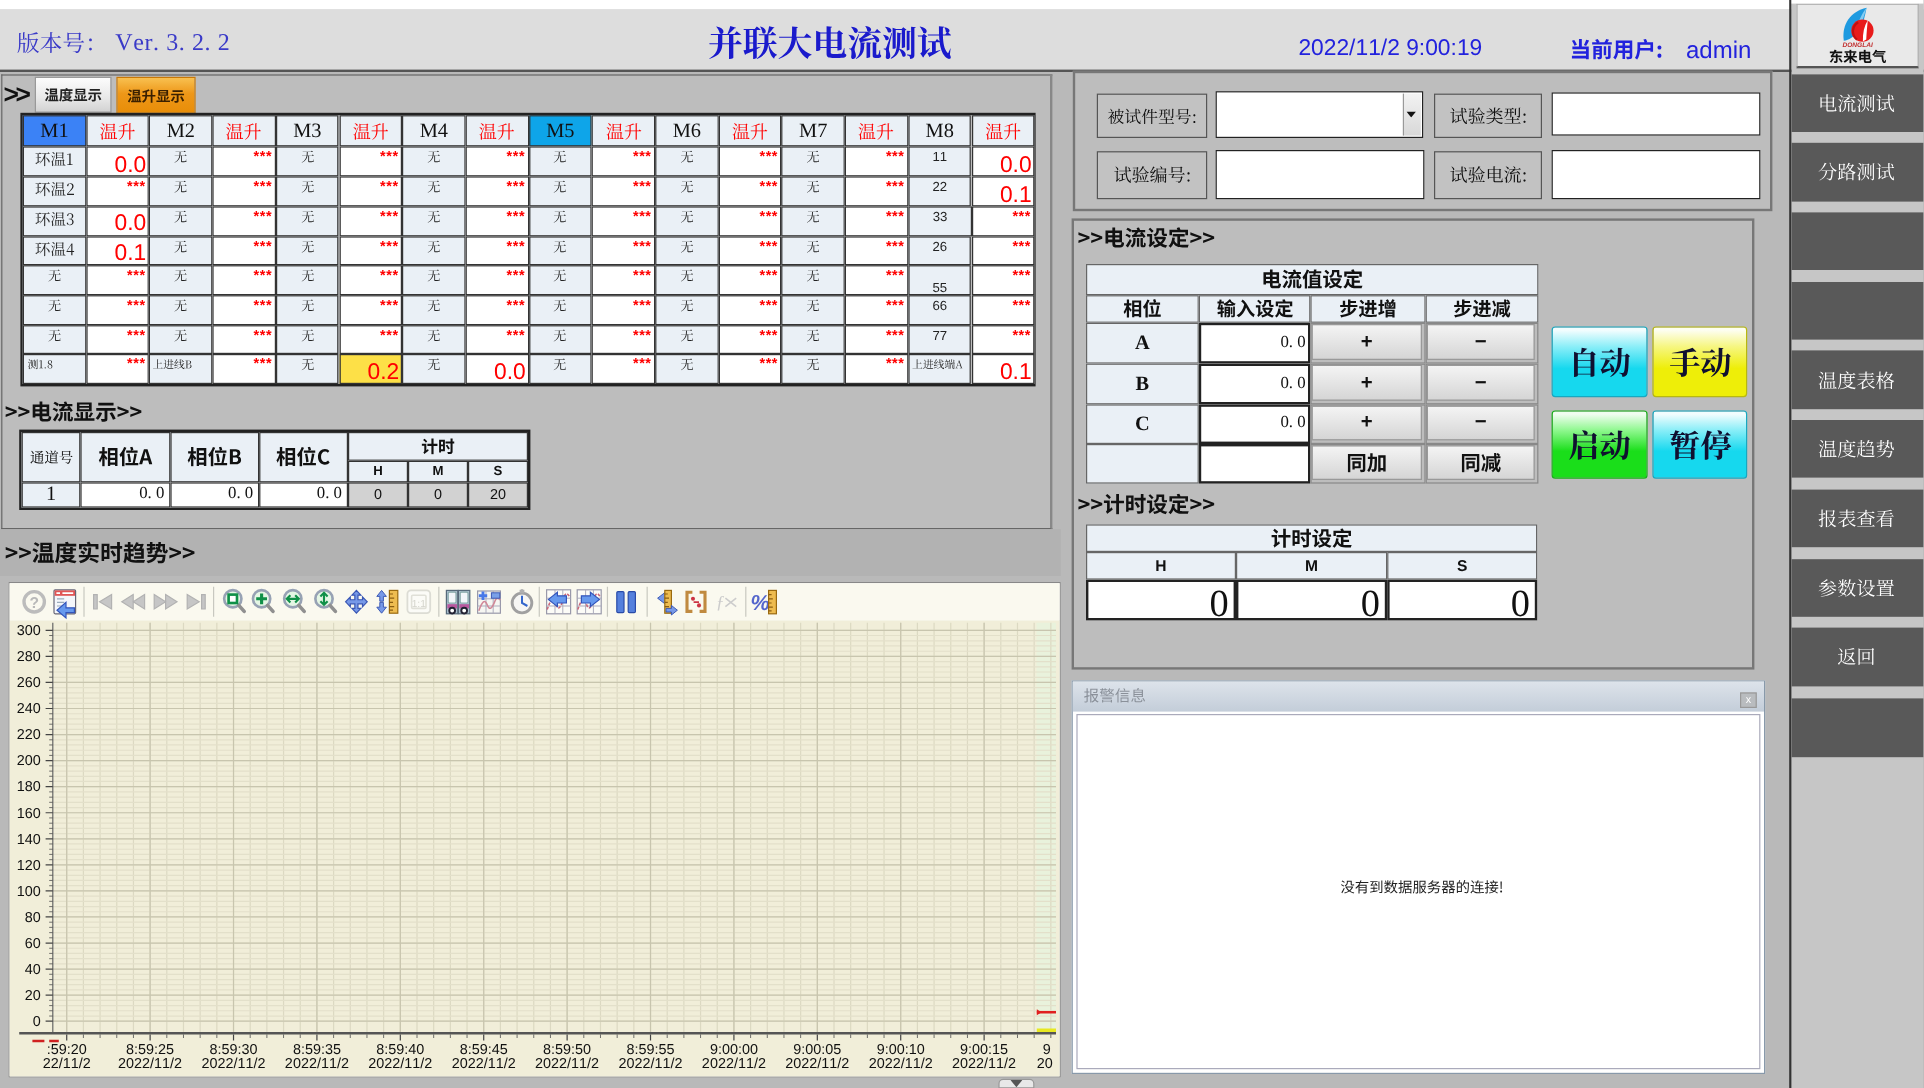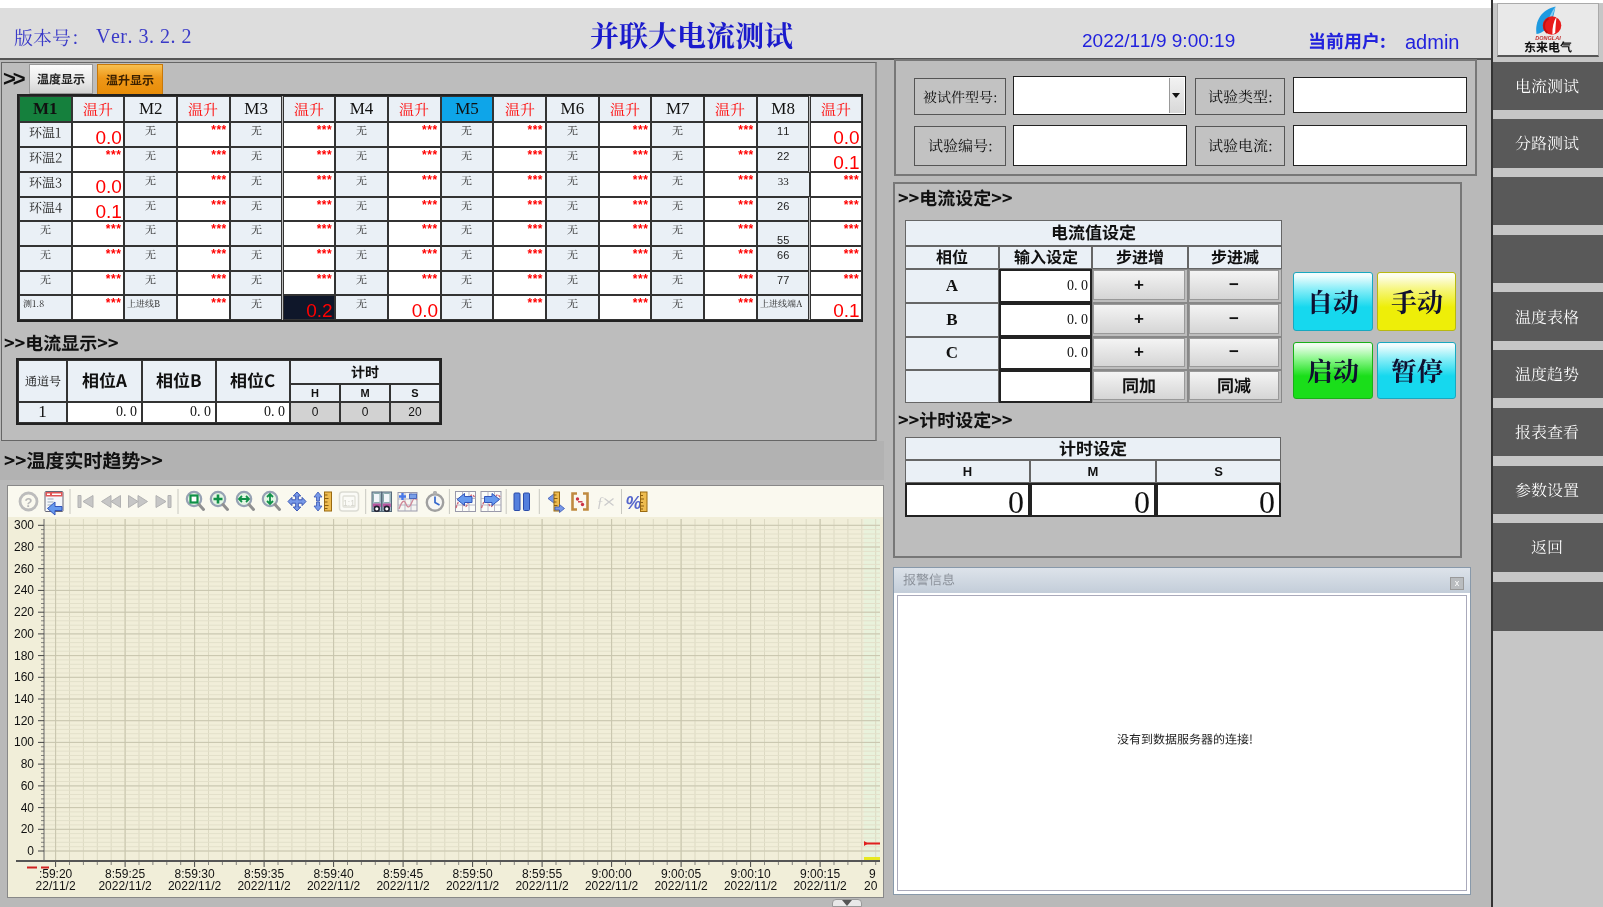--- a/index.html
+++ b/index.html
@@ -120,21 +120,21 @@
 <path id="g109" d="M854 -127 781 -192C645 -73 370 26 138 62L143 79C390 63 670 -20 816 -127C834 -119 847 -120 854 -127ZM725 -249 652 -306C546 -208 336 -110 162 -60L169 -43C357 -77 575 -161 690 -247C706 -240 719 -241 725 -249ZM605 -375 526 -426C447 -328 288 -228 147 -175L154 -158C311 -198 481 -284 570 -371C587 -365 600 -367 605 -375ZM625 -756 615 -746C651 -724 695 -691 731 -656C537 -647 352 -640 234 -638C327 -679 425 -735 484 -779C507 -774 520 -782 525 -791L434 -837C383 -782 259 -680 163 -642C154 -639 137 -636 137 -636L183 -555C189 -558 194 -564 199 -573L422 -595C404 -561 381 -527 354 -493H47L56 -464H330C252 -373 148 -287 33 -230L42 -216C195 -271 325 -366 416 -464H615C684 -359 800 -276 915 -230C923 -261 944 -280 970 -284L971 -295C858 -324 721 -386 642 -464H930C944 -464 953 -469 956 -480C922 -511 869 -552 869 -552L821 -493H441C458 -514 474 -535 487 -555C511 -550 520 -555 526 -566L458 -599C573 -611 673 -624 752 -635C773 -612 790 -590 800 -570C874 -535 896 -685 625 -756Z"></path>
 <path id="g110" d="M506 -773 418 -808C399 -753 375 -693 357 -656L373 -646C403 -675 440 -718 470 -757C490 -755 502 -763 506 -773ZM99 -797 87 -790C117 -758 149 -703 154 -660C210 -615 266 -731 99 -797ZM290 -348C319 -345 328 -354 332 -365L238 -396C229 -372 211 -335 191 -295H42L51 -265H175C149 -217 121 -168 100 -140C158 -128 232 -104 296 -73C237 -15 157 29 52 61L58 77C181 51 272 8 339 -50C371 -31 398 -11 417 11C469 28 489 -40 383 -95C423 -141 452 -196 474 -259C496 -259 506 -262 514 -271L447 -332L408 -295H262ZM409 -265C392 -209 368 -159 334 -116C293 -130 240 -143 173 -150C196 -184 222 -226 245 -265ZM731 -812 624 -836C602 -658 551 -477 490 -355L505 -346C538 -386 567 -434 593 -487C612 -374 641 -270 686 -179C626 -84 538 -4 413 63L422 77C552 24 647 -43 715 -125C763 -45 825 24 908 78C918 48 941 34 970 30L973 20C879 -28 807 -93 751 -172C826 -284 862 -420 880 -582H948C962 -582 971 -587 974 -598C941 -629 889 -671 889 -671L841 -612H645C665 -668 681 -728 695 -789C717 -790 728 -799 731 -812ZM634 -582H806C794 -448 768 -330 715 -229C666 -315 632 -414 609 -522ZM475 -684 433 -631H317V-801C342 -805 351 -814 353 -828L255 -838V-630L47 -631L55 -601H225C182 -520 115 -445 35 -389L45 -373C129 -415 201 -468 255 -533V-391H268C290 -391 317 -405 317 -414V-564C364 -525 418 -468 437 -423C504 -385 540 -517 317 -585V-601H526C540 -601 550 -606 552 -617C523 -646 475 -684 475 -684Z"></path>
 <path id="g111" d="M111 -833 100 -825C149 -778 214 -701 235 -642C308 -599 348 -747 111 -833ZM233 -531C252 -535 266 -542 270 -549L205 -604L172 -569H41L50 -539H171V-100C171 -82 166 -75 134 -59L179 22C187 18 198 7 204 -10C287 -85 361 -159 400 -198L393 -211C336 -173 279 -136 233 -106ZM452 -783V-689C452 -596 430 -493 301 -411L311 -398C495 -474 515 -601 515 -689V-743H718V-509C718 -466 727 -451 784 -451H840C938 -451 963 -464 963 -490C963 -504 955 -510 934 -516L931 -517H921C916 -515 909 -514 903 -513C900 -513 894 -513 890 -513C882 -512 864 -512 847 -512H802C783 -512 781 -516 781 -528V-734C799 -737 812 -741 818 -748L746 -811L709 -773H527L452 -806ZM576 -102C490 -33 382 22 252 61L260 77C404 46 520 -4 612 -69C691 -3 791 43 912 74C921 41 943 21 975 17L976 5C854 -16 748 -52 661 -106C743 -176 804 -259 848 -356C872 -358 883 -360 891 -369L819 -437L774 -395H357L366 -366H426C458 -256 508 -170 576 -102ZM616 -137C541 -195 484 -270 447 -366H774C739 -279 686 -203 616 -137Z"></path>
 <path id="g112" d="M216 -580V-609H801V-567H811C823 -567 840 -572 851 -578L811 -530H516L525 -554C546 -556 559 -564 562 -578L454 -595L445 -530H59L68 -500H441L430 -426H299L224 -459V11H43L52 40H936C950 40 959 35 962 24C927 -7 872 -49 872 -49L823 11H796V-388C820 -391 834 -396 841 -406L753 -471L717 -426H475L505 -500H921C935 -500 945 -505 948 -516C919 -543 874 -576 862 -586L865 -588V-745C884 -749 901 -756 907 -764L827 -825L791 -786H223L153 -818V-559H162C188 -559 216 -574 216 -580ZM288 11V-74H729V11ZM288 -104V-180H729V-104ZM288 -210V-285H729V-210ZM288 -314V-396H729V-314ZM582 -756V-639H428V-756ZM643 -756H801V-639H643ZM367 -756V-639H216V-756Z"></path>
 <path id="g113" d="M104 -821 92 -814C137 -759 196 -672 213 -607C284 -556 335 -703 104 -821ZM515 -454 502 -444C551 -406 610 -356 665 -303C599 -213 510 -137 394 -82L404 -67C534 -114 631 -182 704 -264C763 -203 815 -140 841 -87C912 -47 938 -160 743 -313C790 -378 825 -450 850 -526C873 -527 884 -529 891 -538L817 -605L773 -563H476V-709C589 -712 752 -728 875 -753C890 -745 900 -745 910 -752L849 -823C726 -784 584 -750 474 -731L413 -759V-560C413 -411 400 -247 301 -113L314 -102C454 -224 474 -400 476 -534H776C757 -468 731 -406 696 -349C647 -383 587 -418 515 -454ZM182 -127C140 -96 79 -42 37 -12L96 64C104 58 105 50 102 41C134 -7 191 -78 213 -109C223 -123 232 -124 245 -109C338 9 434 44 622 44C728 44 820 44 911 44C916 15 932 -6 962 -12V-24C847 -20 755 -20 643 -19C458 -19 350 -39 260 -137C254 -143 249 -147 243 -149V-463C271 -467 285 -474 292 -482L206 -553L168 -502H36L42 -473H182Z"></path>
 <path id="g114" d="M819 -49H173V-741H819ZM173 48V-19H819V64H829C852 64 883 47 884 39V-729C904 -733 921 -741 928 -749L847 -813L809 -771H180L109 -805V73H121C151 73 173 56 173 48ZM622 -279H379V-548H622ZM379 -193V-250H622V-181H632C653 -181 683 -197 684 -204V-538C704 -542 720 -549 727 -557L648 -617L612 -578H384L318 -609V-172H329C355 -172 379 -187 379 -193Z"></path>
 </defs>
   </svg>
 <div style="position:absolute;left:0px;top:0px;width:1603px;height:8px;background:#fff;"></div>
 <div style="position:absolute;left:0px;top:8px;width:1603px;height:52px;background:#dddddd;border-bottom:2px solid #555;"></div>
-<div style="position:absolute;left:14px;top:26px;display:flex;align-items:center;">
+<div style="position:absolute;left:14px;top:26px;display:flex;">
     <svg class="z " style="width:76.0px;height:19px;" viewBox="0 -880 4000 1000" preserveAspectRatio="none">
       <g fill="#3a3ac8">
         <use href="#g4" x="0"></use>
         <use href="#g5" x="1000"></use>
         <use href="#g6" x="2000"></use>
         <use href="#g7" x="3000"></use>
       </g>
     </svg>
     <span style="font-family:Liberation Serif,serif;font-size:20px;color:#3a3ac8;position:relative;top:-1px;margin-left:6px;letter-spacing:0.5px;">Ver. 3. 2. 2</span>
   </div>
@@ -144,21 +144,21 @@
         <use href="#g8" x="0"></use>
         <use href="#g9" x="1000"></use>
         <use href="#g10" x="2000"></use>
         <use href="#g11" x="3000"></use>
         <use href="#g12" x="4000"></use>
         <use href="#g13" x="5000"></use>
         <use href="#g14" x="6000"></use>
       </g>
     </svg>
   </div>
-<div style="position:absolute;left:1082px;top:30px;font-family:Liberation Sans,sans-serif;font-size:19px;color:#2222dd;">2022/11/9 9:00:19</div>
+<div style="position:absolute;left:1082px;top:30px;font-family:Liberation Sans,sans-serif;font-size:19px;color:#2222dd;">2022/11/2 9:00:19</div>
 <div style="position:absolute;left:1308px;top:32px;">
     <svg class="z " style="width:77.8px;height:18px;" viewBox="0 -880 4325 1000" preserveAspectRatio="none">
       <g fill="#2222dd">
         <use href="#g15" x="0"></use>
         <use href="#g16" x="1000"></use>
         <use href="#g17" x="2000"></use>
         <use href="#g18" x="3000"></use>
         <use href="#g19" x="4000"></use>
       </g>
     </svg>
@@ -182,21 +182,21 @@
     <svg class="z " style="width:48.0px;height:12px;" viewBox="0 -880 4000 1000" preserveAspectRatio="none">
       <g fill="#3a2000">
         <use href="#g20" x="0"></use>
         <use href="#g24" x="1000"></use>
         <use href="#g22" x="2000"></use>
         <use href="#g23" x="3000"></use>
       </g>
     </svg>
   </div>
 <div style="position:absolute;left:17px;top:94px;width:846.2px;height:228px;border:2px solid #222;"></div>
-<div style="position:absolute;left:19px;top:96px;width:52.7px;height:26px;background:#15803d;border:1px solid #333;display:flex;justify-content:center;align-items:center;font-family:Liberation Serif,serif;font-size:17px;color:#111;font-weight:bold;">M1</div>
+<div style="position:absolute;left:19px;top:96px;width:52.7px;height:26px;background:#3b82f6;border:1px solid #333;display:flex;justify-content:center;align-items:center;font-family:Liberation Serif,serif;font-size:17px;color:#111;">M1</div>
 <div style="position:absolute;left:19px;top:122px;width:52.7px;height:25px;background:#eaf0f6;border:1px solid #333;display:flex;justify-content:center;align-items:flex-start;padding-top:3px;">
     <svg class="z " style="width:32.1px;height:13px;" viewBox="0 -880 2471 1000" preserveAspectRatio="none">
       <g fill="#222">
         <use href="#g25" x="0"></use>
         <use href="#g26" x="1000"></use>
         <use href="#g27" x="2000"></use>
       </g>
     </svg>
   </div>
 <div style="position:absolute;left:19px;top:147px;width:52.7px;height:25px;background:#eaf0f6;border:1px solid #333;display:flex;justify-content:center;align-items:flex-start;padding-top:3px;">
@@ -414,21 +414,21 @@
       </g>
     </svg>
   </div>
 <div style="position:absolute;left:282.5px;top:122px;width:52.7px;height:25px;background:#fff;border:1px solid #333;display:flex;justify-content:flex-end;align-items:flex-start;padding-right:2px;font-family:Liberation Sans,sans-serif;font-size:12px;font-weight:bold;color:#f00;letter-spacing:0.5px;">***</div>
 <div style="position:absolute;left:282.5px;top:147px;width:52.7px;height:25px;background:#fff;border:1px solid #333;display:flex;justify-content:flex-end;align-items:flex-start;padding-right:2px;font-family:Liberation Sans,sans-serif;font-size:12px;font-weight:bold;color:#f00;letter-spacing:0.5px;">***</div>
 <div style="position:absolute;left:282.5px;top:172px;width:52.7px;height:24.5px;background:#fff;border:1px solid #333;display:flex;justify-content:flex-end;align-items:flex-start;padding-right:2px;font-family:Liberation Sans,sans-serif;font-size:12px;font-weight:bold;color:#f00;letter-spacing:0.5px;">***</div>
 <div style="position:absolute;left:282.5px;top:196.5px;width:52.7px;height:24.5px;background:#fff;border:1px solid #333;display:flex;justify-content:flex-end;align-items:flex-start;padding-right:2px;font-family:Liberation Sans,sans-serif;font-size:12px;font-weight:bold;color:#f00;letter-spacing:0.5px;">***</div>
 <div style="position:absolute;left:282.5px;top:221px;width:52.7px;height:25px;background:#fff;border:1px solid #333;display:flex;justify-content:flex-end;align-items:flex-start;padding-right:2px;font-family:Liberation Sans,sans-serif;font-size:12px;font-weight:bold;color:#f00;letter-spacing:0.5px;">***</div>
 <div style="position:absolute;left:282.5px;top:246px;width:52.7px;height:24.5px;background:#fff;border:1px solid #333;display:flex;justify-content:flex-end;align-items:flex-start;padding-right:2px;font-family:Liberation Sans,sans-serif;font-size:12px;font-weight:bold;color:#f00;letter-spacing:0.5px;">***</div>
 <div style="position:absolute;left:282.5px;top:270.5px;width:52.7px;height:24.5px;background:#fff;border:1px solid #333;display:flex;justify-content:flex-end;align-items:flex-start;padding-right:2px;font-family:Liberation Sans,sans-serif;font-size:12px;font-weight:bold;color:#f00;letter-spacing:0.5px;">***</div>
-<div style="position:absolute;left:282.5px;top:295px;width:52.7px;height:25px;background:#0f172a;border:1px solid #333;display:flex;justify-content:flex-end;align-items:flex-end;padding-right:1.5px;line-height:0.85;font-family:Liberation Sans,sans-serif;font-size:19px;color:#f00;">0.2</div>
+<div style="position:absolute;left:282.5px;top:295px;width:52.7px;height:25px;background:#fde047;border:1px solid #333;display:flex;justify-content:flex-end;align-items:flex-end;padding-right:1.5px;line-height:0.85;font-family:Liberation Sans,sans-serif;font-size:19px;color:#f00;">0.2</div>
 <div style="position:absolute;left:335.2px;top:96px;width:52.7px;height:26px;background:#eaf0f6;border:1px solid #333;display:flex;justify-content:center;align-items:center;font-family:Liberation Serif,serif;font-size:17px;color:#111;">M4</div>
 <div style="position:absolute;left:335.2px;top:122px;width:52.7px;height:25px;background:#eaf0f6;border:1px solid #333;display:flex;justify-content:center;align-items:flex-start;padding-top:2px;">
     <svg class="z " style="width:11.0px;height:11px;" viewBox="0 -880 1000 1000" preserveAspectRatio="none">
       <g fill="#222">
         <use href="#g31" x="0"></use>
       </g>
     </svg>
   </div>
 <div style="position:absolute;left:335.2px;top:147px;width:52.7px;height:25px;background:#eaf0f6;border:1px solid #333;display:flex;justify-content:center;align-items:flex-start;padding-top:2px;">
     <svg class="z " style="width:11.0px;height:11px;" viewBox="0 -880 1000 1000" preserveAspectRatio="none">
@@ -710,21 +710,21 @@
 <div style="position:absolute;left:704.1px;top:147px;width:52.7px;height:25px;background:#fff;border:1px solid #333;display:flex;justify-content:flex-end;align-items:flex-start;padding-right:2px;font-family:Liberation Sans,sans-serif;font-size:12px;font-weight:bold;color:#f00;letter-spacing:0.5px;">***</div>
 <div style="position:absolute;left:704.1px;top:172px;width:52.7px;height:24.5px;background:#fff;border:1px solid #333;display:flex;justify-content:flex-end;align-items:flex-start;padding-right:2px;font-family:Liberation Sans,sans-serif;font-size:12px;font-weight:bold;color:#f00;letter-spacing:0.5px;">***</div>
 <div style="position:absolute;left:704.1px;top:196.5px;width:52.7px;height:24.5px;background:#fff;border:1px solid #333;display:flex;justify-content:flex-end;align-items:flex-start;padding-right:2px;font-family:Liberation Sans,sans-serif;font-size:12px;font-weight:bold;color:#f00;letter-spacing:0.5px;">***</div>
 <div style="position:absolute;left:704.1px;top:221px;width:52.7px;height:25px;background:#fff;border:1px solid #333;display:flex;justify-content:flex-end;align-items:flex-start;padding-right:2px;font-family:Liberation Sans,sans-serif;font-size:12px;font-weight:bold;color:#f00;letter-spacing:0.5px;">***</div>
 <div style="position:absolute;left:704.1px;top:246px;width:52.7px;height:24.5px;background:#fff;border:1px solid #333;display:flex;justify-content:flex-end;align-items:flex-start;padding-right:2px;font-family:Liberation Sans,sans-serif;font-size:12px;font-weight:bold;color:#f00;letter-spacing:0.5px;">***</div>
 <div style="position:absolute;left:704.1px;top:270.5px;width:52.7px;height:24.5px;background:#fff;border:1px solid #333;display:flex;justify-content:flex-end;align-items:flex-start;padding-right:2px;font-family:Liberation Sans,sans-serif;font-size:12px;font-weight:bold;color:#f00;letter-spacing:0.5px;">***</div>
 <div style="position:absolute;left:704.1px;top:295px;width:52.7px;height:25px;background:#fff;border:1px solid #333;display:flex;justify-content:flex-end;align-items:flex-start;padding-right:2px;font-family:Liberation Sans,sans-serif;font-size:12px;font-weight:bold;color:#f00;letter-spacing:0.5px;">***</div>
 <div style="position:absolute;left:756.8px;top:96px;width:52.7px;height:26px;background:#eaf0f6;border:1px solid #333;display:flex;justify-content:center;align-items:center;font-family:Liberation Serif,serif;font-size:17px;color:#111;">M8</div>
 <div style="position:absolute;left:756.8px;top:122px;width:52.7px;height:25px;background:#eaf0f6;border:1px solid #333;display:flex;justify-content:center;align-items:flex-start;padding-top:2px;font-family:Liberation Sans,sans-serif;font-size:11px;color:#222;">11</div>
 <div style="position:absolute;left:756.8px;top:147px;width:52.7px;height:25px;background:#eaf0f6;border:1px solid #333;display:flex;justify-content:center;align-items:flex-start;padding-top:2px;font-family:Liberation Sans,sans-serif;font-size:11px;color:#222;">22</div>
-<div style="position:absolute;left:757px;top:172px;width:52.7px;height:24.5px;background:#eaf0f6;border:1px solid #333;display:flex;justify-content:center;align-items:flex-start;padding-top:2px;font-family:Liberation Serif, serif;font-size:11px;color:#222;">33</div>
+<div style="position:absolute;left:757px;top:172px;width:52.7px;height:24.5px;background:#eaf0f6;border:1px solid #333;display:flex;justify-content:center;align-items:flex-start;padding-top:2px;font-family:Liberation Sans, sans-serif;font-size:11px;color:#222;">33</div>
 <div style="position:absolute;left:756.8px;top:196.5px;width:52.7px;height:24.5px;background:#eaf0f6;border:1px solid #333;display:flex;justify-content:center;align-items:flex-start;padding-top:2px;font-family:Liberation Sans,sans-serif;font-size:11px;color:#222;">26</div>
 <div style="position:absolute;left:756.8px;top:221px;width:52.7px;height:25px;background:#eaf0f6;border:1px solid #333;display:flex;justify-content:center;align-items:flex-start;padding-top:12px;font-family:Liberation Sans,sans-serif;font-size:11px;color:#222;">55</div>
 <div style="position:absolute;left:756.8px;top:246px;width:52.7px;height:24.5px;background:#eaf0f6;border:1px solid #333;display:flex;justify-content:center;align-items:flex-start;padding-top:2px;font-family:Liberation Sans,sans-serif;font-size:11px;color:#222;">66</div>
 <div style="position:absolute;left:756.8px;top:270.5px;width:52.7px;height:24.5px;background:#eaf0f6;border:1px solid #333;display:flex;justify-content:center;align-items:flex-start;padding-top:2px;font-family:Liberation Sans,sans-serif;font-size:11px;color:#222;">77</div>
 <div style="position:absolute;left:756.8px;top:295px;width:52.7px;height:25px;background:#eaf0f6;border:1px solid #333;display:flex;justify-content:flex-start;align-items:flex-start;padding-top:3px;padding-left:2px;">
     <svg class="z " style="width:42.5px;height:9px;" viewBox="0 -880 4718 1000" preserveAspectRatio="none">
       <g fill="#222">
         <use href="#g36" x="0"></use>
         <use href="#g37" x="1000"></use>
         <use href="#g38" x="2000"></use>

